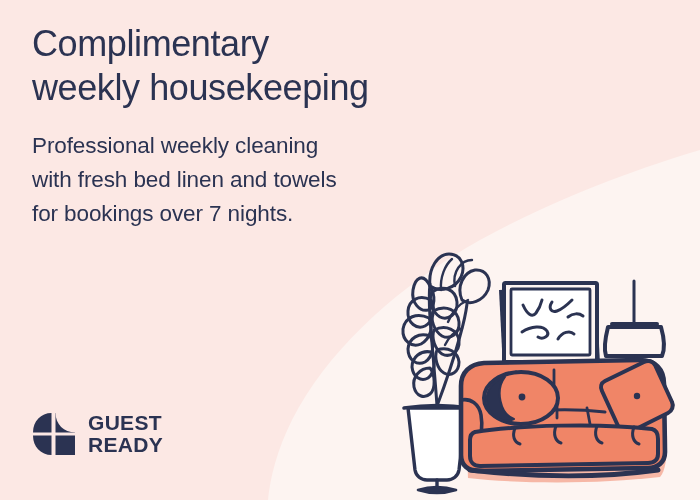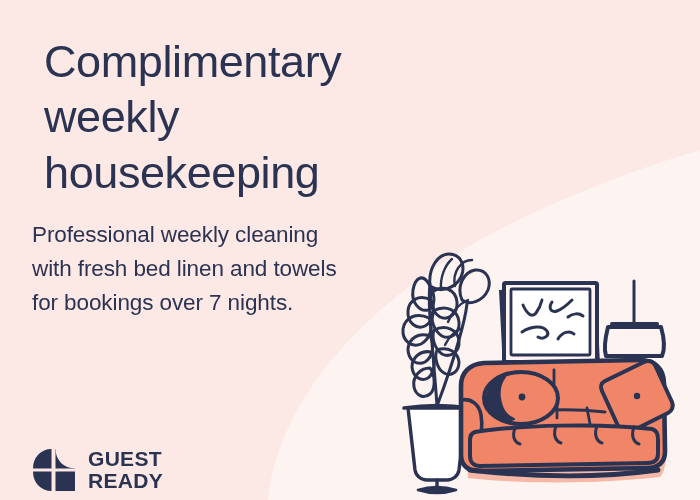--- a/index.html
+++ b/index.html
@@ -26,43 +26,43 @@
   #art-svg { z-index: 1; }
 
   .copy {
     position: absolute;
     z-index: 3;
     left: 32px;
     top: 22px;
     width: 420px;
   }
   #headline {
-    margin: 12px;
-    font-size: 45px;
+    margin: 0;
+    font-size: 36px;
     line-height: 1.23;
     font-weight: 300;
     letter-spacing: -0.4px;
     color: #2B3352;
     white-space: pre-line;
   }
   #subcopy {
     margin: 18px 0 16px 0;
     font-size: 22.5px;
     line-height: 1.52;
     font-weight: 400;
     letter-spacing: -0.1px;
     color: #2B3352;
     white-space: pre-line;
   }
 
   #logo {
     position: absolute;
     z-index: 3;
     left: 32px;
-    top: 448px;
+    top: 412px;
     display: flex;
     align-items: center;
     gap: 12px;
   }
   #logo-mark { display: block; }
   #logo-wordmark {
     font-size: 21px;
     font-weight: 700;
     line-height: 1.03;
     letter-spacing: 0.3px;

